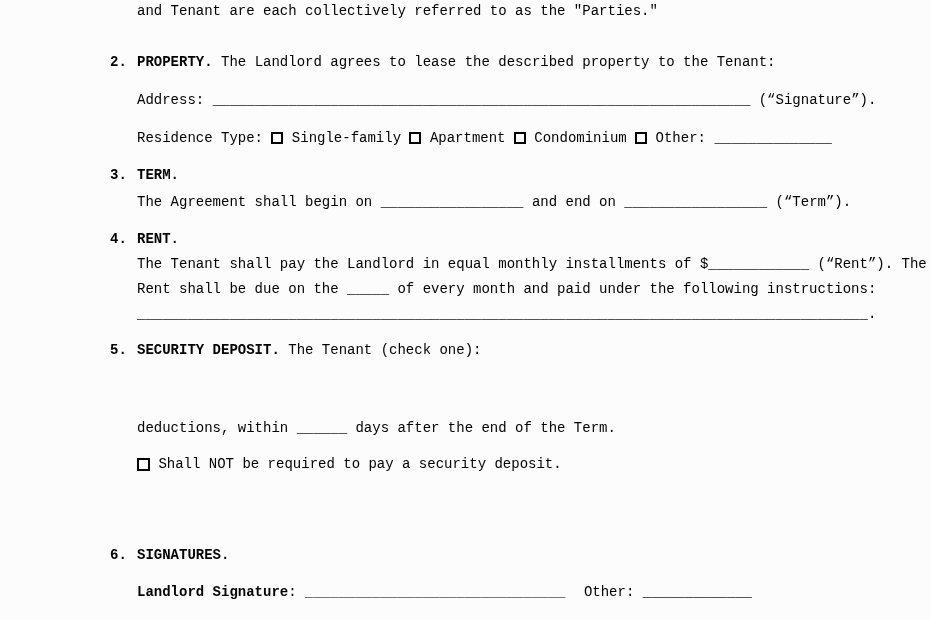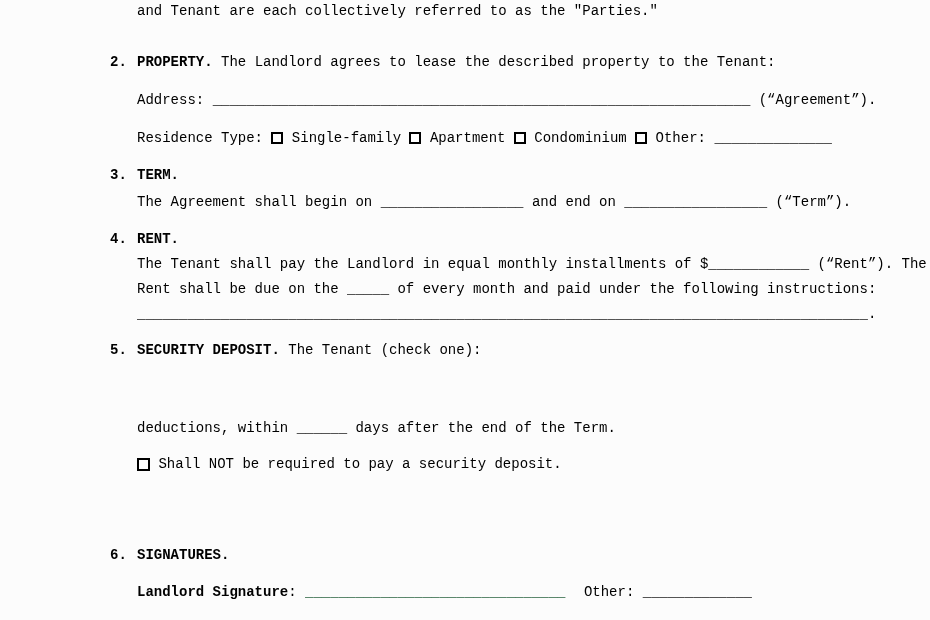--- a/index.html
+++ b/index.html
@@ -58,21 +58,21 @@
   <div class="row" style="top:3px">and Tenant are each collectively referred to as the "Parties."</div>
 
   <div class="sec" style="top:54px">
     <span class="num">2.</span><span class="sec-title">PROPERTY.</span>
     <span>The Landlord agrees to lease the described property to the Tenant:</span>
   </div>
 
   <div class="row" style="top:92px">
     <span>Address:</span>
     <span>________________________________________________________________</span>
-    <span>(“Agreement”).</span>
+    <span>(“Signature”).</span>
   </div>
 
   <div class="row" style="top:130px">
     <span>Residence Type:</span>
     <span class="cb small"></span>
     <span>Single-family</span>
     <span class="cb small"></span>
     <span>Apartment</span>
     <span class="cb small"></span>
     <span>Condominium</span>

